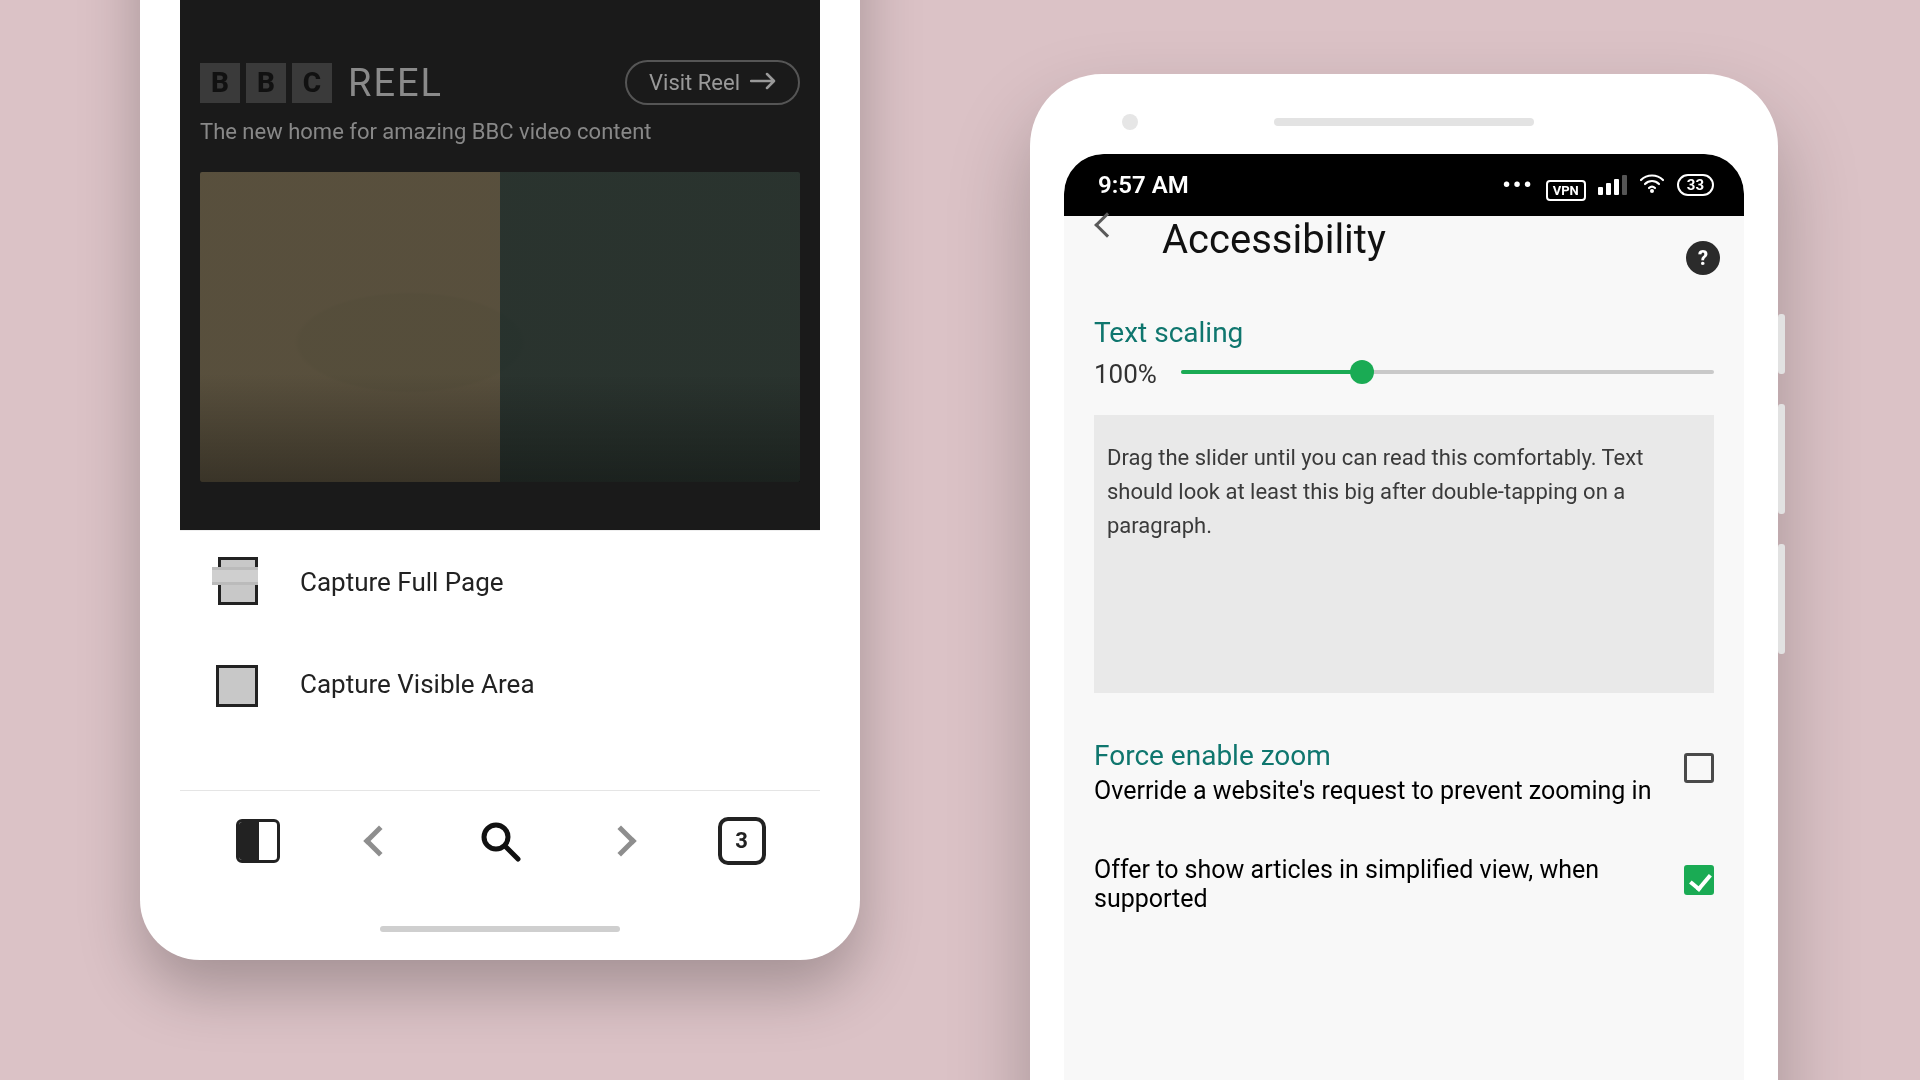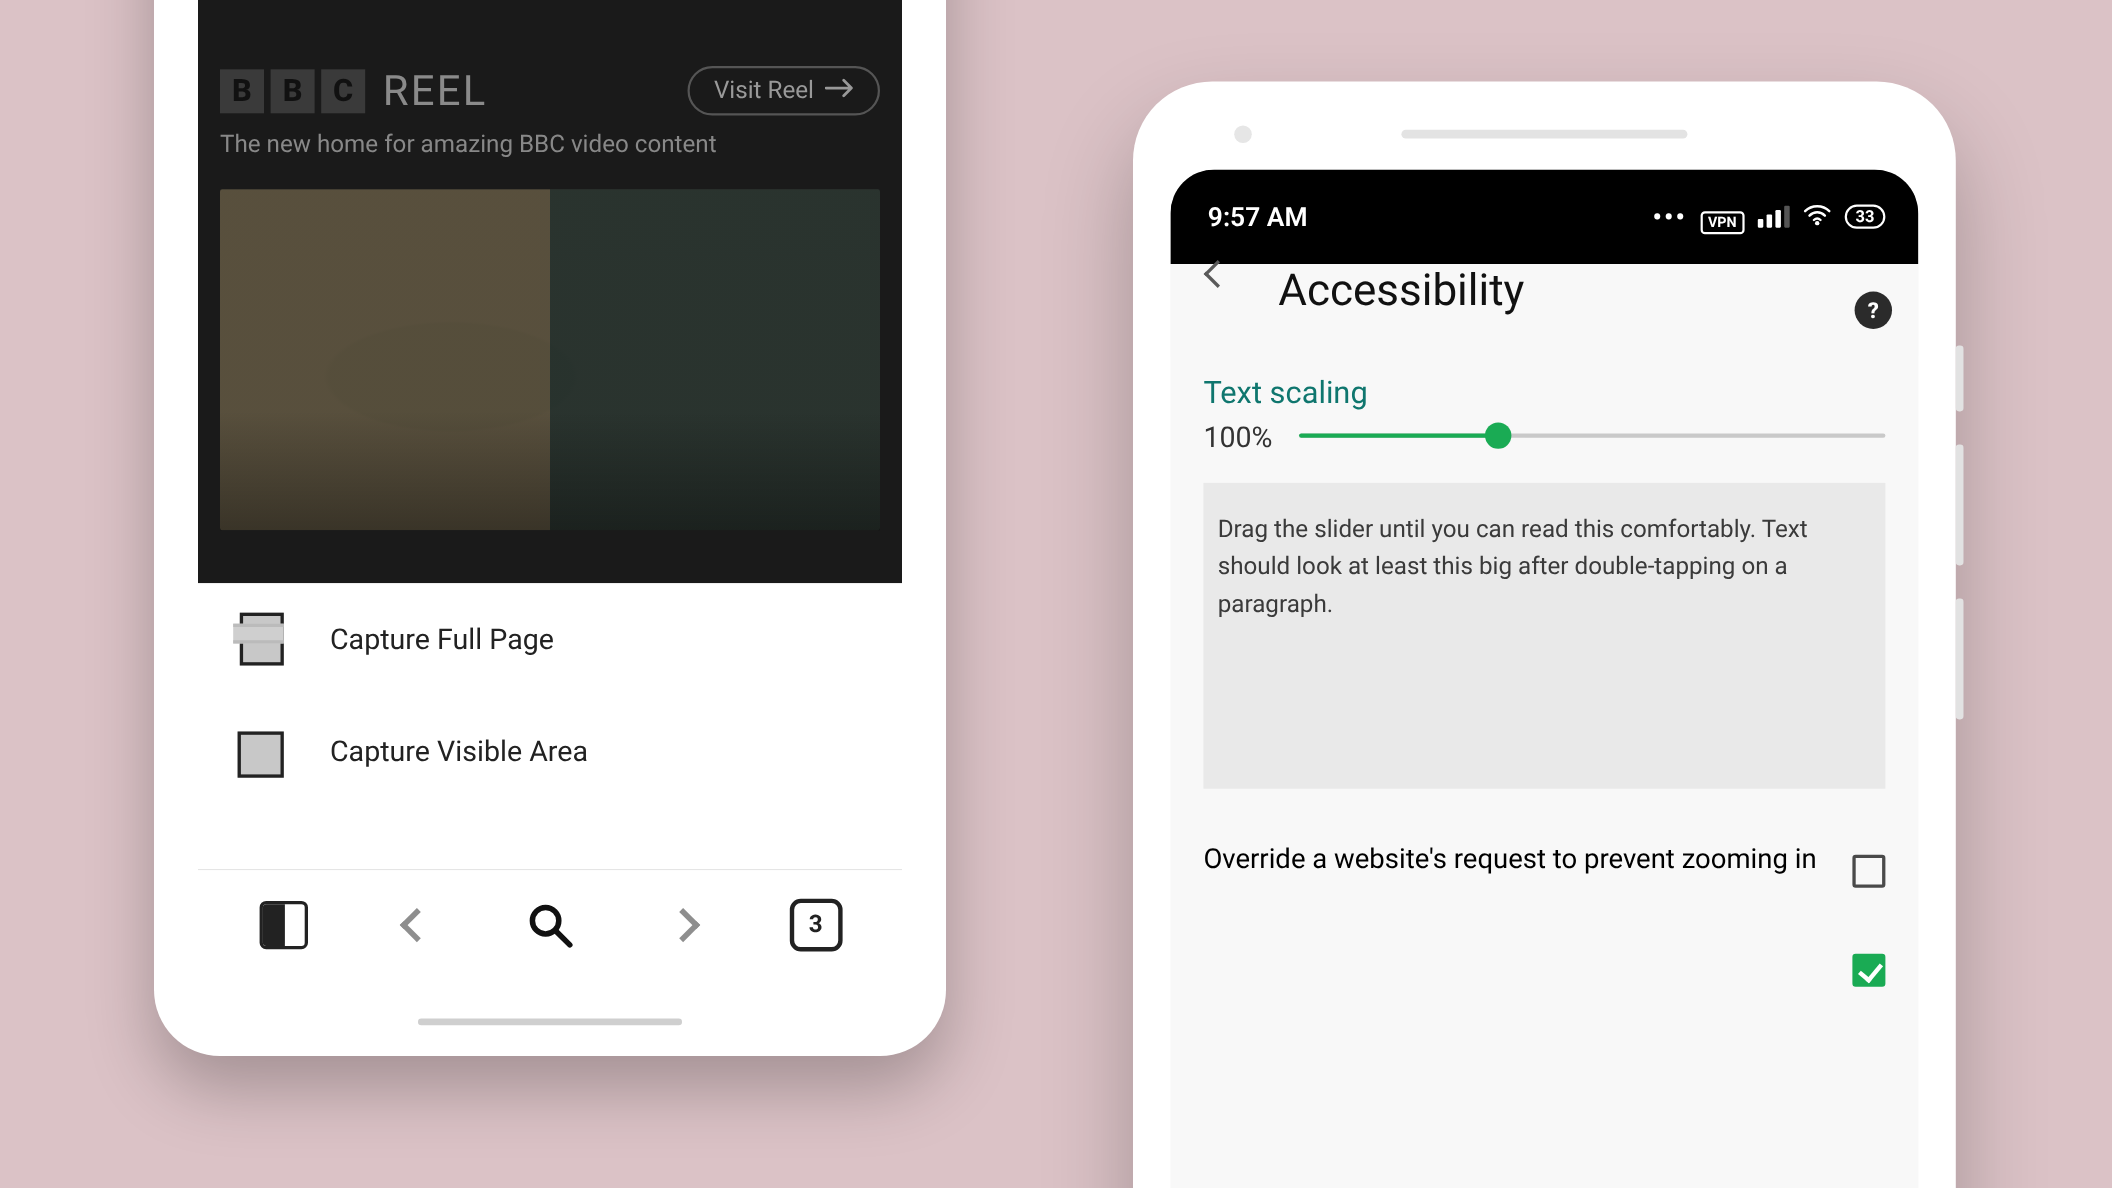--- a/index.html
+++ b/index.html
@@ -145,21 +145,21 @@
   
   .phone-right .side-btn{ position:absolute; right:-7px; width:7px; background:#e2e2e2; border-radius:3px;}
   .sb1{ top:240px; height:60px;} .sb2{ top:330px; height:110px;} .sb3{ top:470px; height:110px;}
 
   .phone-right .screen{
     position:absolute; left:34px; right:34px; top:80px; bottom:40px;
     border-radius:40px; overflow:hidden; background:#f8f8f8;
     display:flex; flex-direction:column;
   }
   .statusbar{
-    background:#000; color:#fff; height:86px;
+    background:#000; color:#fff; height:62px;
     display:flex; align-items:center; justify-content:space-between;
     padding: 0 30px 0 34px; font-size:24px; font-weight:600;
     border-radius:38px 38px 0 0;
   }
   .status-right{ display:flex; align-items:center; gap:12px; }
   .dots3{ letter-spacing:2px; }
   .vpn-box{
     border:2px solid #fff; border-radius:4px; font-size:13px; padding:1px 5px; font-weight:700;margin-top:11px;
   }
   .sig-bars{ display:flex; align-items:flex-end; gap:3px;}
@@ -315,26 +315,28 @@
         <div class="slider-track">
           <div class="slider-fill"></div>
           <div class="slider-thumb"></div>
         </div>
       </div>
 
       <div class="sample-box">Drag the slider until you can read this comfortably. Text should look at least this big after double-tapping on a paragraph.</div>
 
       <div class="row-check">
         <div class="txt">
+          <div class="setting-label">Force enable zoom</div>
           <div class="setting-sub">Override a website's request to prevent zooming in</div>
         </div>
         <div class="chk-box"></div>
       </div>
 
       <div class="row-check">
         <div class="txt">
+          <div class="setting-sub">Offer to show articles in simplified view, when supported</div>
         </div>
         <div class="chk-box on"></div>
       </div>
 
     </div>
   </div>
 </div>
 
 </body></html>

